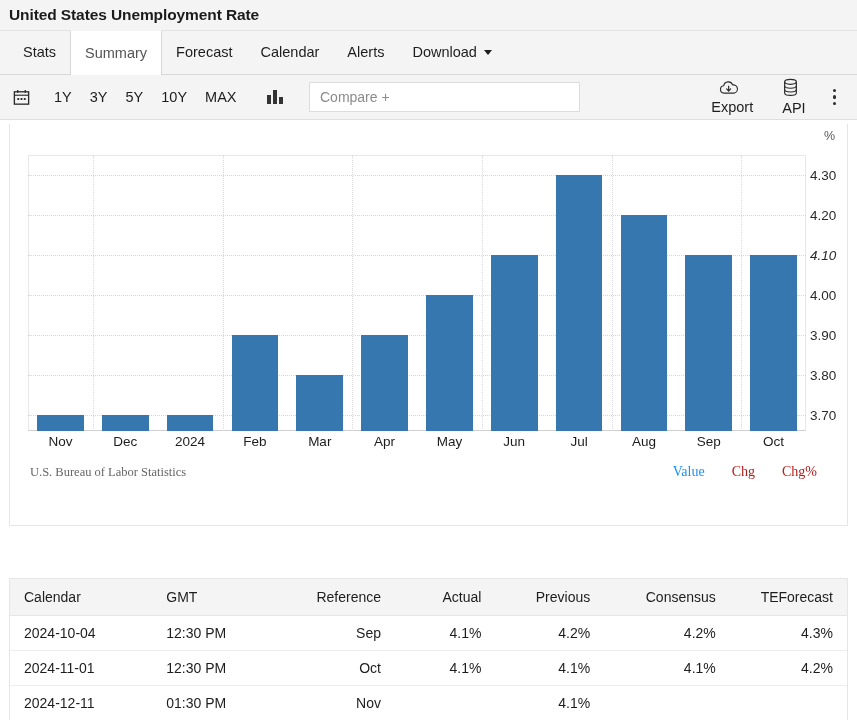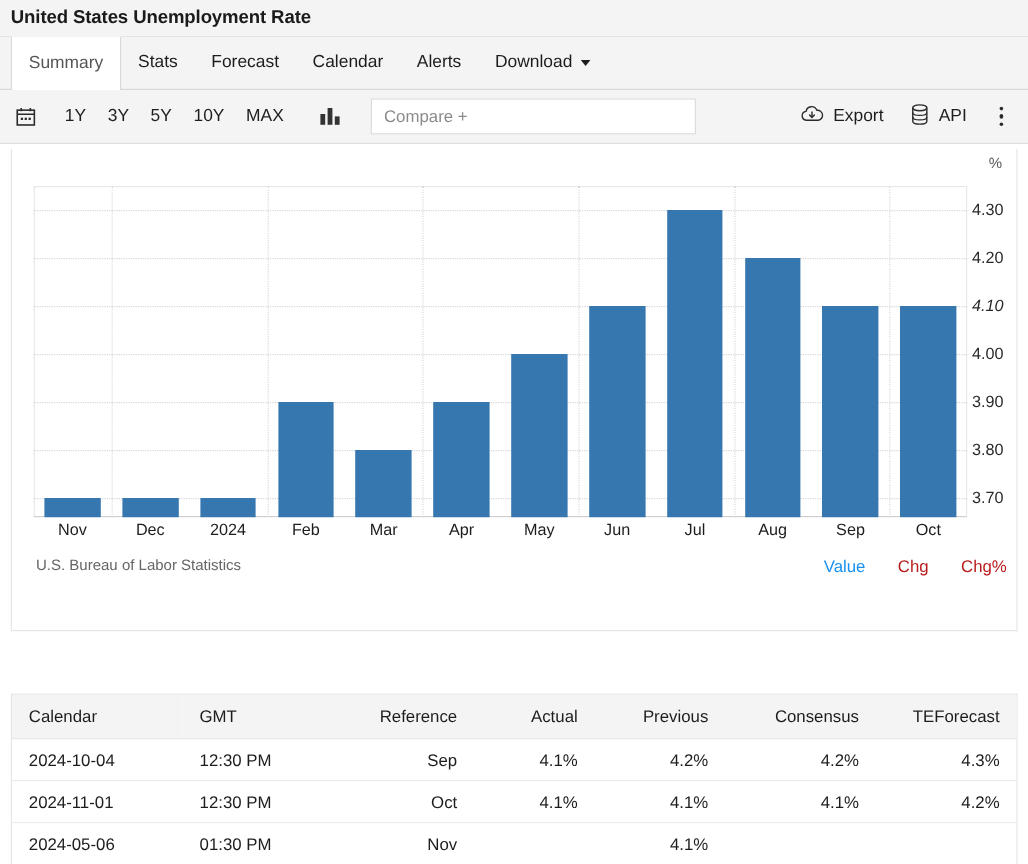--- a/index.html
+++ b/index.html
@@ -94,21 +94,21 @@
     outline: none;
     border-radius: 0;
   }
   .compare-input::placeholder { color: #8b8b8b; }
 
   .tb-right { margin-left: auto; display: flex; align-items: center; }
   .tb-action {
     display: flex; align-items: center;
     font-size: 14.5px; color: #1d1d1d;
     margin-left: 10px; padding: 4px 6px;
-    cursor: pointer; white-space: nowrap;
+    cursor: pointer; white-space: nowrap; flex-direction: column;
   }
   .tb-action .lbl { margin-left: 7px; }
   .kebab {
     margin-left: 14px; margin-right: 4px;
     display: flex; flex-direction: column; align-items: center;
     justify-content: center; gap: 3.2px;
     padding: 4px 7px; cursor: pointer;
   }
   .kebab i { width: 3.4px; height: 3.4px; background: #2b2b2b; display:block; border-radius:50%; }
 
@@ -164,22 +164,22 @@
   .xlabels { position: absolute; left: 18px; top: 310px; width: 778px; height: 20px; }
   .xlab {
     position: absolute;
     font-size: 13.5px; color: #1d1d1d;
     transform: translateX(-50%);
     white-space: nowrap;
   }
 
   .chart-footer {
     position: absolute;
-    left: 20px; right: 8px; top: 340px;
-    display: flex; align-items: flex-start;
+    left: 20px; right: 30px; top: 340px;
+    display: flex; align-items: center; font-family: Liberation Serif, serif;
   }
   .source-text { font-size: 12.5px; color: #666666; }
   .metric-group { margin-left: auto; display: flex; align-items: center; }
   .metric {
     font-size: 14px; color: #b91c1c;
     margin-left: 27px; cursor: pointer; white-space: nowrap;
   }
   .metric.active { color: #1a91f0; }
 
   
@@ -217,25 +217,25 @@
 </head>
 <body>
 
 <div id="app">
 
   <div class="titlebar">
     <span class="title-text">United States Unemployment Rate</span>
   </div>
 
   <div class="tabstrip" id="tabstrip">
+      <div class="tab">
+        <span>Stats</span>
+      </div>
       <div class="tab active">
         <span>Summary</span>
-      </div>
-      <div class="tab">
-        <span>Stats</span>
       </div>
       <div class="tab">
         <span>Forecast</span>
       </div>
       <div class="tab">
         <span>Calendar</span>
       </div>
       <div class="tab">
         <span>Alerts</span>
       </div>
@@ -405,21 +405,21 @@
           <tr>
             <td class="l">2024-11-01</td>
             <td class="l">12:30 PM</td>
             <td>Oct</td>
             <td>4.1%</td>
             <td>4.1%</td>
             <td>4.1%</td>
             <td>4.2%</td>
           </tr>
           <tr>
-            <td class="l">2024-05-06</td>
+            <td class="l">2024-12-11</td>
             <td class="l">01:30 PM</td>
             <td>Nov</td>
             <td></td>
             <td>4.1%</td>
             <td></td>
             <td></td>
           </tr>
         </tbody>
     </table>
   </div>

